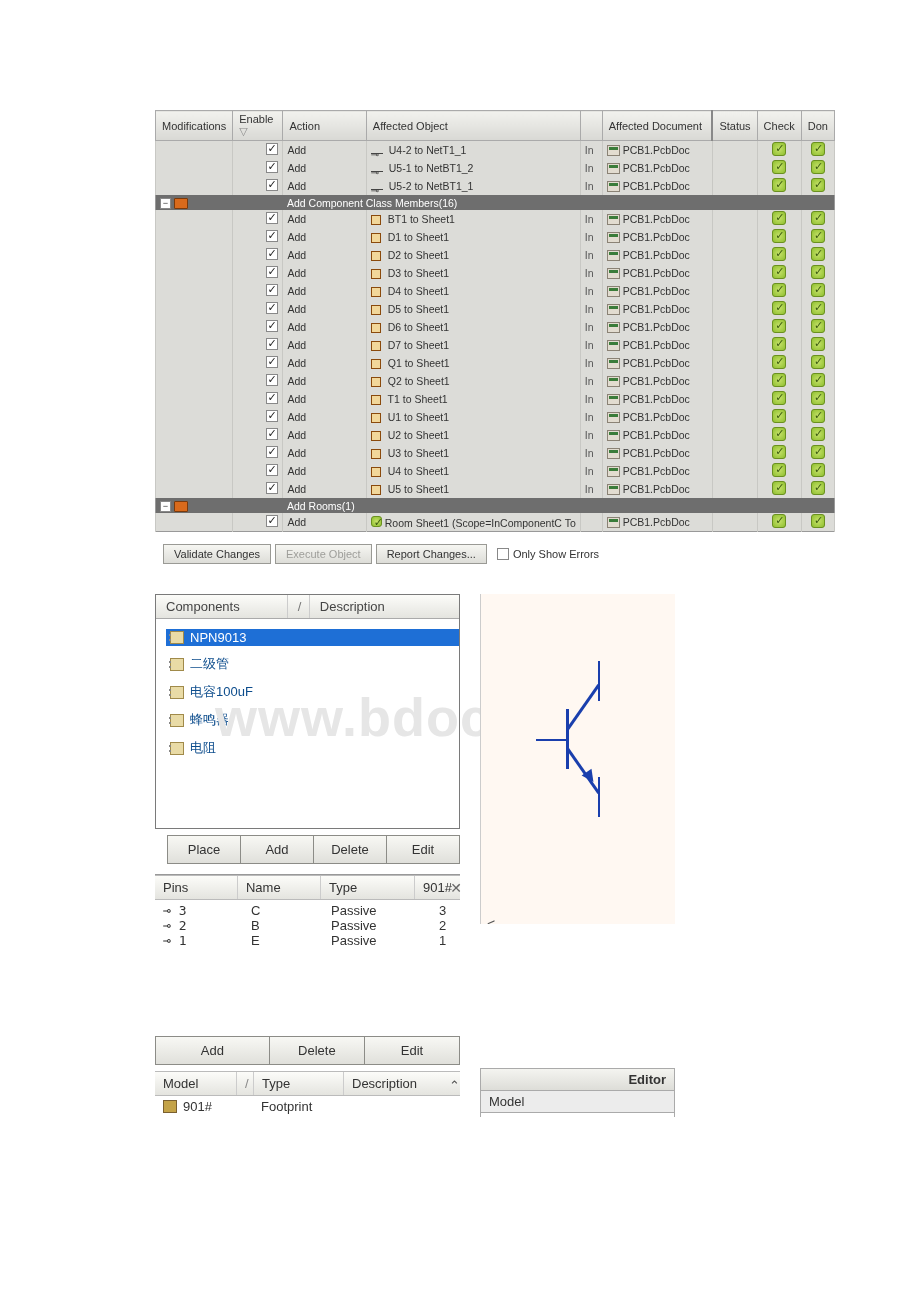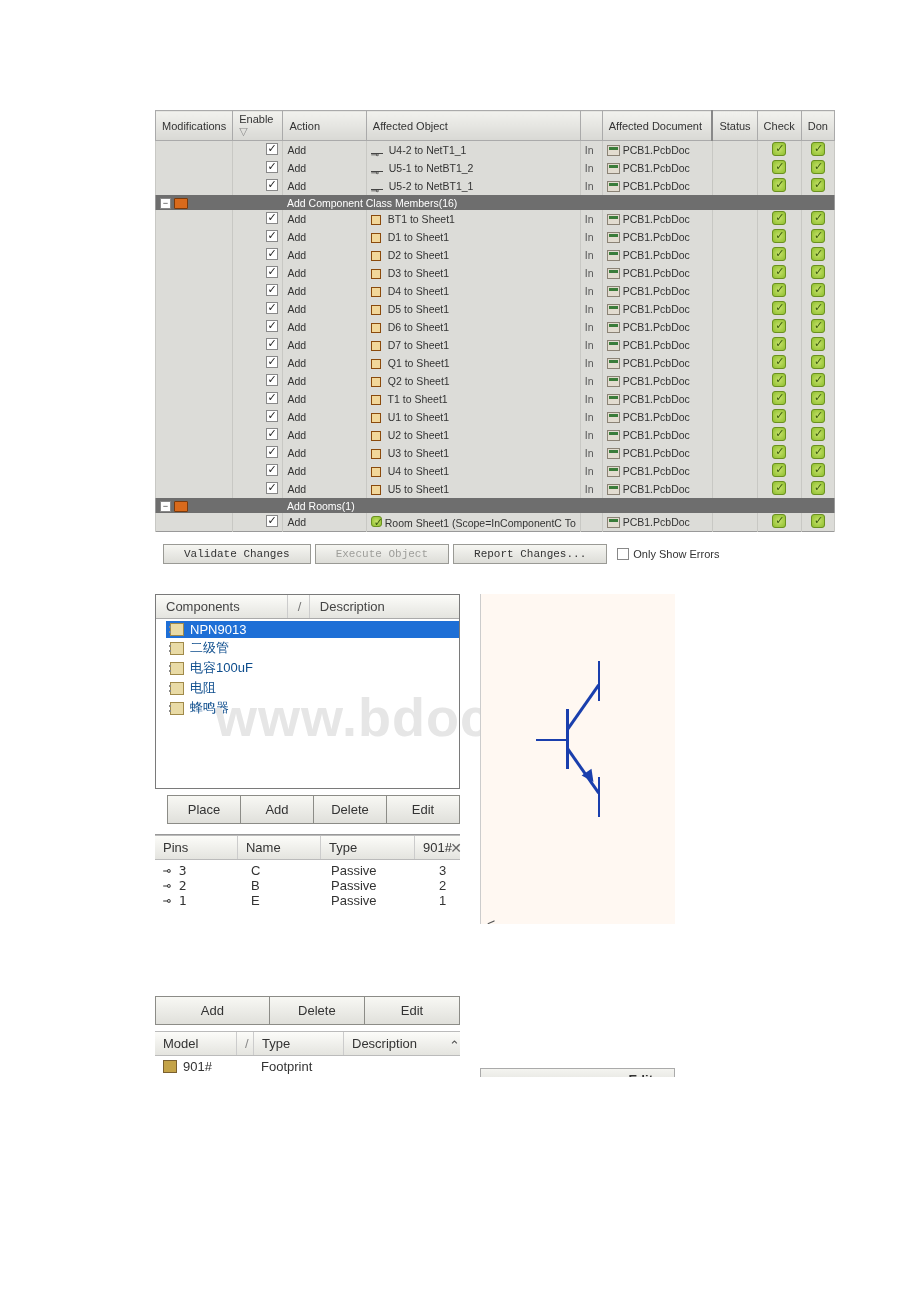--- a/index.html
+++ b/index.html
@@ -122,24 +122,23 @@
 .eco-buttons {
   margin-top: 12px;
   margin-left: 8px;
   display: flex;
   gap: 4px;
   align-items:center;
 }
 .eco-btn {
   background: linear-gradient(#f6f6f2,#ddddd8);
   border:1px solid #9a9a95;
-  padding: 3px 20px;
+  padding: 3px 10px;
   font-size: 11px;
   color:#333;
-  font-family:Liberation Mono, monospace;
 }
 .eco-btn.disabled { color:#9e9e9a; }
 .eco-only { display:flex; align-items:center; gap:4px; margin-left:6px;}
 .eco-only .cbx { width:12px;height:12px;border:1px solid #888;background:#fff; }
 
 
 .lib-panel {
   margin: 30px 0 0 155px;
   width: 510px;
   position: relative;
@@ -164,20 +163,21 @@
 .comp-head .col-comp { flex:1.2; }
 .comp-head .col-sort { width:22px; text-align:center; color:#777;}
 .comp-head .col-desc { flex:1.4; border-right:none; }
 .comp-rows { padding: 2px 0 70px 10px; }
 .comp-row {
   display:flex;
   align-items:center;
   padding: 1px 4px;
   font-size: 13px;
   color: #0c4c8c;
+  margin-top: 8px;
 }
 .comp-row.selected { background:#1e6fd6; color:#fff; }
 .comp-ic {
   display:inline-block;width:14px;height:13px;
   background:#e9dba6;border:1px solid #a08a4a;margin-right:6px;
   position:relative;
 }
 .comp-ic::before{content:'';position:absolute;left:-2px;top:2px;width:2px;height:2px;background:#888;}
 .comp-ic::after{content:'';position:absolute;left:-2px;top:7px;width:2px;height:2px;background:#888;}
 
@@ -620,25 +620,25 @@
           <div class="comp-row">
             <span class="comp-ic"></span>
             <span>二级管</span>
           </div>
           <div class="comp-row">
             <span class="comp-ic"></span>
             <span>电容100uF</span>
           </div>
           <div class="comp-row">
             <span class="comp-ic"></span>
-            <span>电阻</span>
+            <span>蜂鸣器</span>
           </div>
           <div class="comp-row">
             <span class="comp-ic"></span>
-            <span>蜂鸣器</span>
+            <span>电阻</span>
           </div>
         </div>
     </div>
     <div class="watermark">www.bdocx.com</div>
     <div class="lib-buttons" style="width:305px;">
       <button class="lib-btn">Place</button>
       <button class="lib-btn">Add</button>
       <button class="lib-btn">Delete</button>
       <button class="lib-btn">Edit</button>
     </div>

